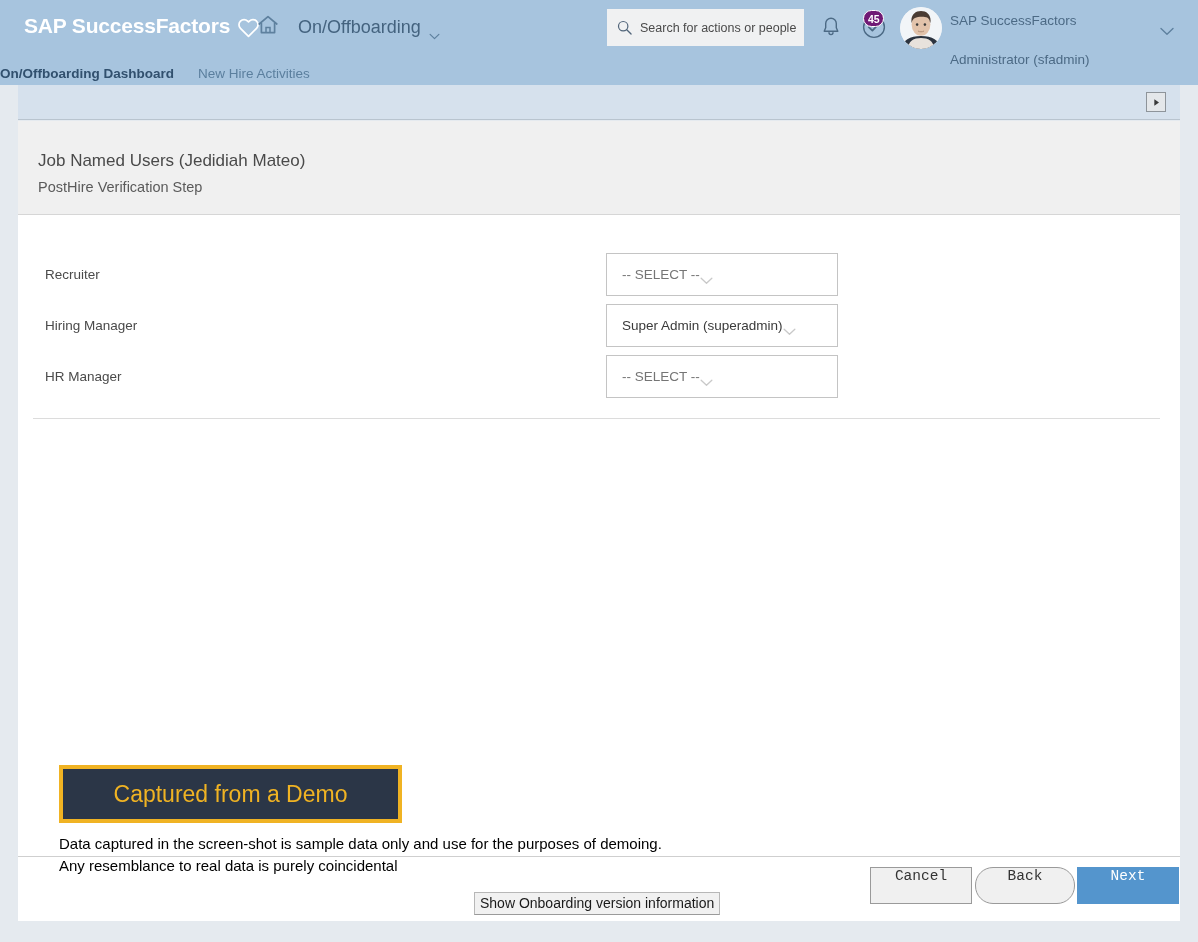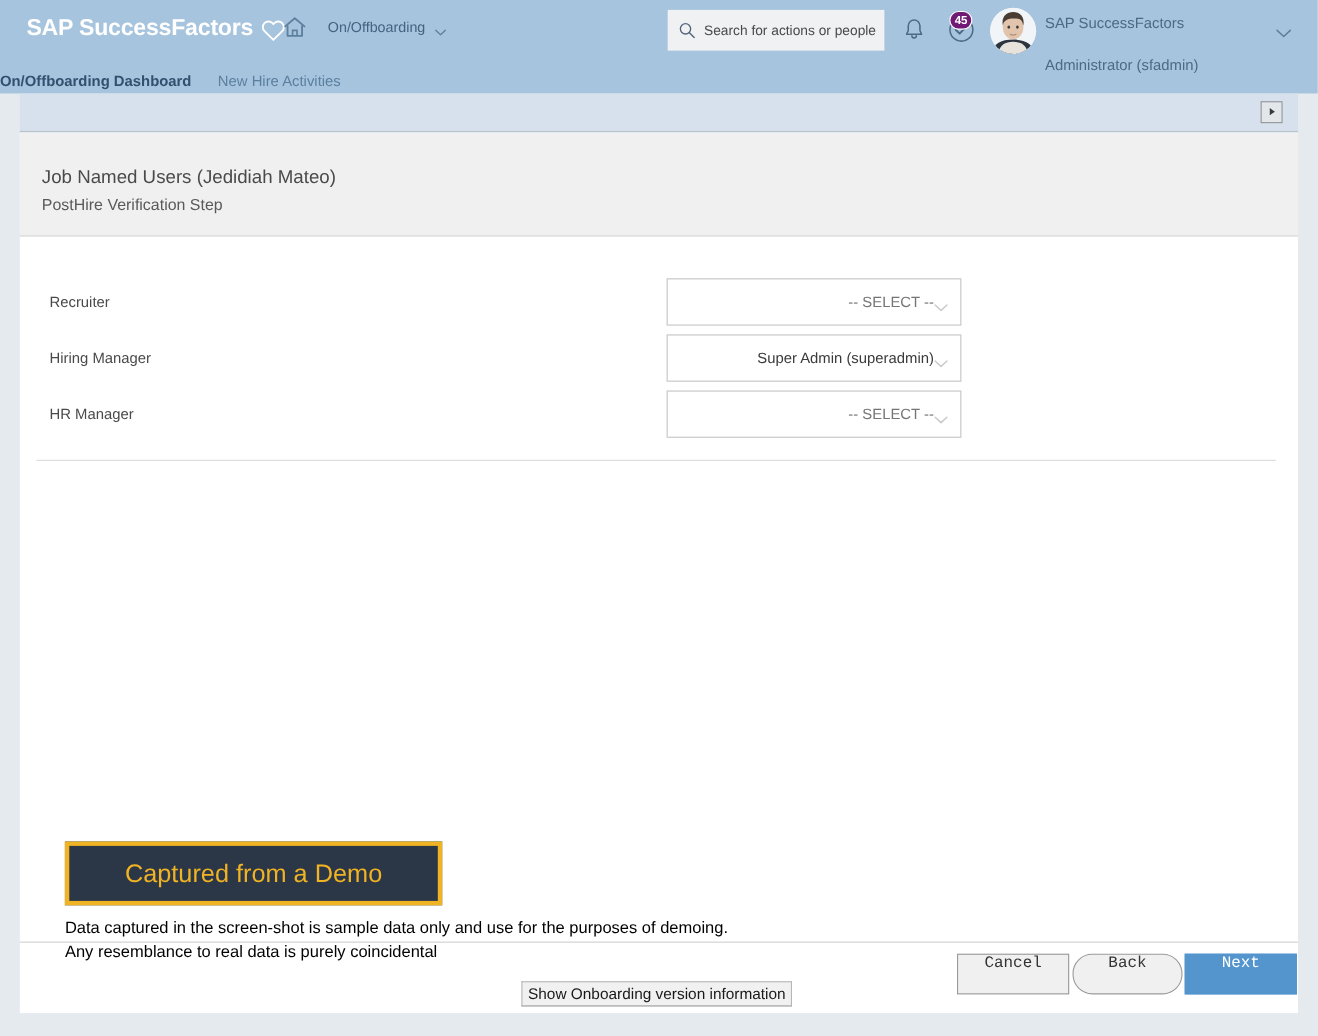--- a/index.html
+++ b/index.html
@@ -64,21 +64,21 @@
     cursor: pointer;
   }
 
   .module-nav {
     position: absolute;
     left: 298px; top: 17px;
     display: flex;
     align-items: center;
     gap: 8px;
     color: #44637f;
-    font-size: 13px;
+    font-size: 18px;
     cursor: pointer;
     white-space: nowrap;
   }
   .module-nav .chev {
     display: inline-block;
     width: 11px; height: 7px;
   }
 
   .search-box {
     position: absolute;
@@ -239,27 +239,27 @@
     left: 27px;
     top: 14px;
     font-size: 13.5px;
     color: #4a4a4a;
     white-space: nowrap;
   }
   .select {
     position: absolute;
     left: 588px;
     top: 0;
-    width: 268px;
+    width: 232px;
     height: 43px;
     background: #ffffff;
     border: 1px solid #c4c4c4;
     display: flex;
     align-items: center;
-    justify-content: flex-end;
+    justify-content: flex-start;
     padding: 0 11px 0 15px;
     cursor: pointer;
   }
   .select .val {
     font-size: 13.5px;
     color: #757575;
     white-space: nowrap;
   }
   .select .val.filled { color: #3a3a3a; }
   .select .dd-chev { width: 13px; height: 8px; flex: 0 0 auto; }

